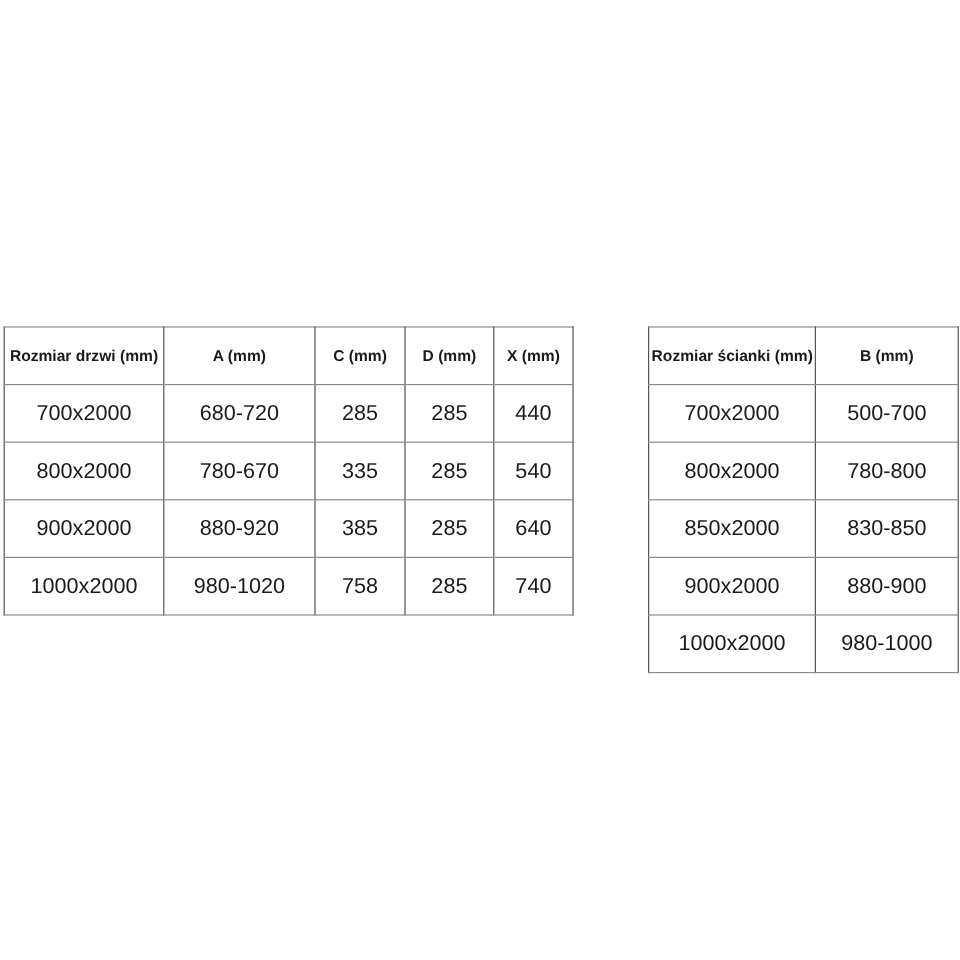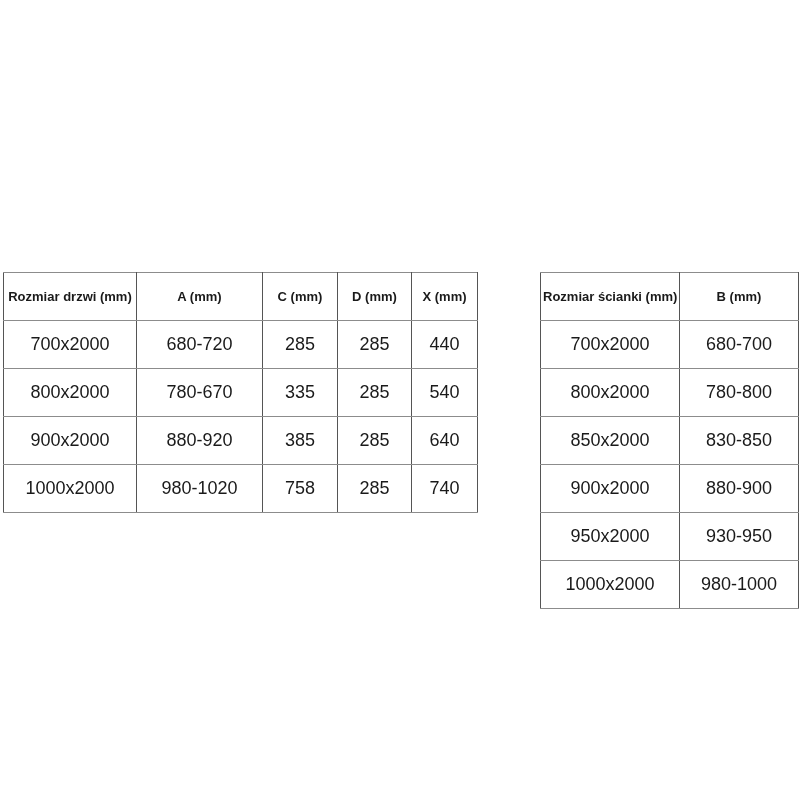--- a/index.html
+++ b/index.html
@@ -109,38 +109,34 @@
     </colgroup>
     <thead>
         <tr>
           <th>Rozmiar ścianki (mm)</th>
           <th>B (mm)</th>
         </tr>
       </thead>
     <tbody>
         <tr>
           <td>700x2000</td>
-          <td>680-700</td>
+          <td>500-700</td>
         </tr>
         <tr>
           <td>800x2000</td>
           <td>780-800</td>
         </tr>
         <tr>
           <td>850x2000</td>
           <td>830-850</td>
         </tr>
         <tr>
           <td>900x2000</td>
           <td>880-900</td>
         </tr>
         <tr>
-          <td>950x2000</td>
-          <td>930-950</td>
-        </tr>
-        <tr>
           <td>1000x2000</td>
           <td>980-1000</td>
         </tr>
       </tbody>
   </table>
 
 </div>
 
 </body></html>

